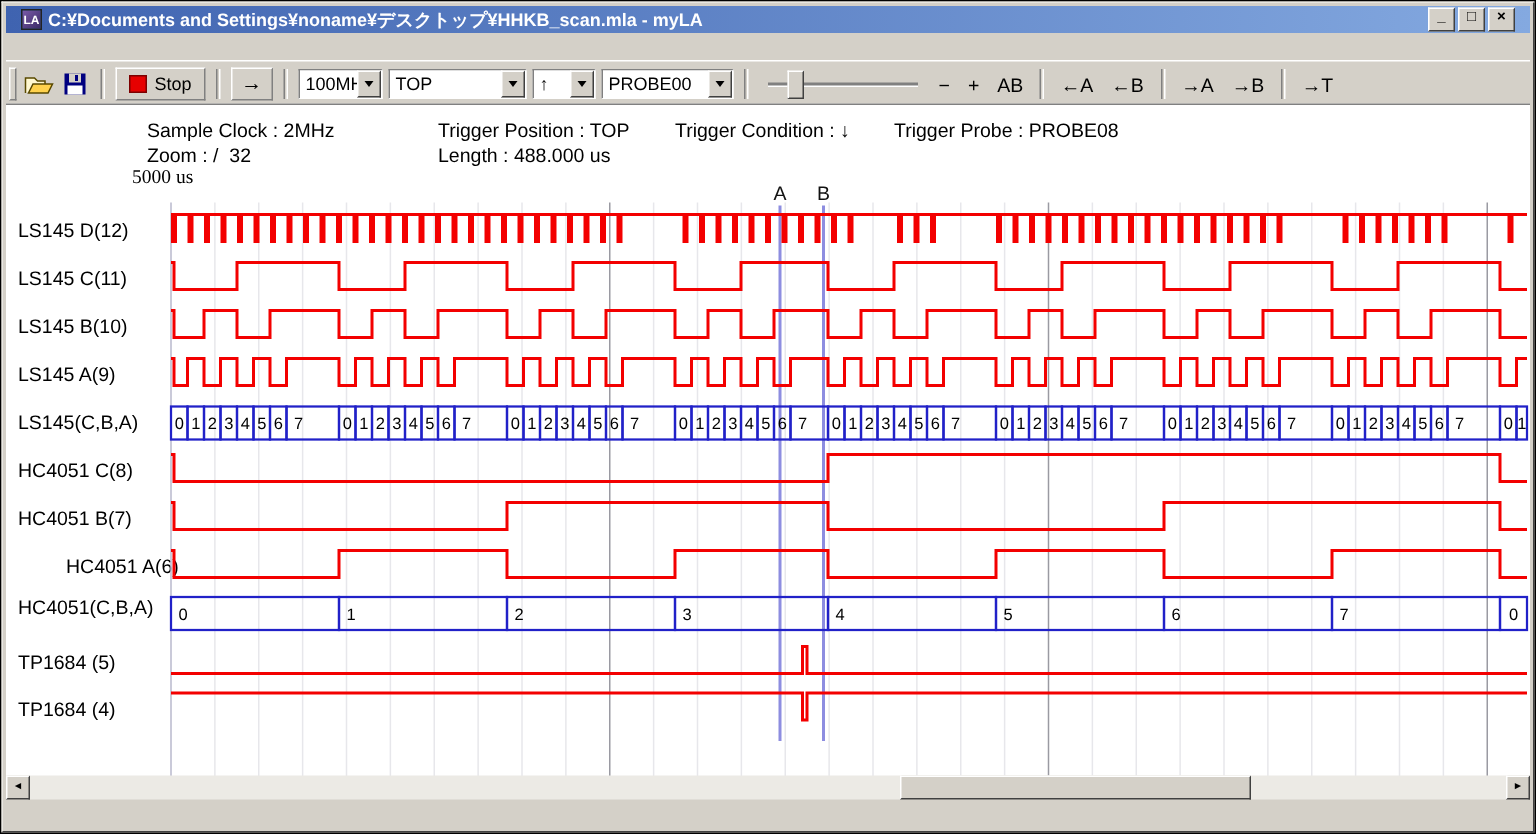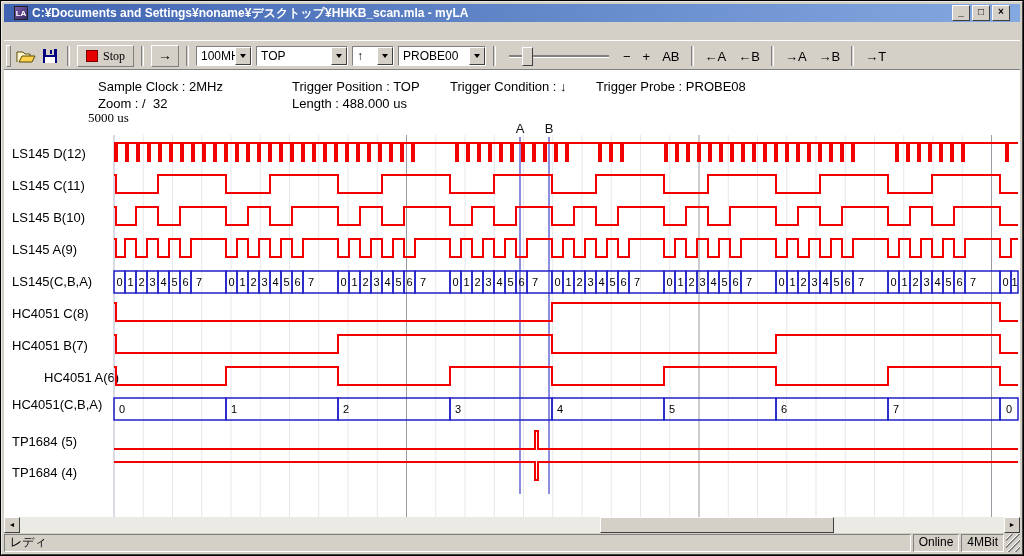--- a/index.html
+++ b/index.html
@@ -27,21 +27,21 @@
   
   .toolbar{position:absolute;left:2px;top:38px;right:2px;height:30px;border-top:1px solid #fff;
            display:flex;align-items:center;font-size:12px;color:#000;}
   .tgrip{width:3px;height:20px;margin:0 3px 0 2px;
          border-top:1px solid #fff;border-left:1px solid #fff;
          border-right:1px solid #808080;border-bottom:1px solid #808080;}
   .tsep{width:1px;height:20px;margin:0 5px;border-left:1px solid #808080;border-right:1px solid #fff;}
   .tool-icon{width:24px;height:20px;display:flex;align-items:center;justify-content:center;}
   .stop-btn{display:flex;align-items:center;gap:5px;height:20px;padding:0 8px;margin:0 2px;
             border-top:1px solid #fff;border-left:1px solid #fff;
-            border-right:1px solid #808080;border-bottom:1px solid #808080;background:#d4d0c8;font-family:Liberation Serif, serif;}
+            border-right:1px solid #808080;border-bottom:1px solid #808080;background:#d4d0c8;}
   .stop-square{width:10px;height:10px;background:#e60000;border:1px solid #7c0000;}
   .run-btn{height:20px;min-width:26px;text-align:center;line-height:18px;margin:0 2px;font-size:14px;
            border-top:1px solid #fff;border-left:1px solid #fff;
            border-right:1px solid #808080;border-bottom:1px solid #808080;background:#d4d0c8;}
   .combo{display:flex;height:20px;margin:0 2px;background:#fff;
          border-top:1px solid #808080;border-left:1px solid #808080;
          border-right:1px solid #fff;border-bottom:1px solid #fff;box-sizing:border-box;}
   .combo-field{padding:2px 4px;white-space:nowrap;overflow:hidden;background:#fff;flex:1;}
   .combo-btn{width:16px;background:#d4d0c8;display:flex;align-items:center;justify-content:center;
              border-top:1px solid #fff;border-left:1px solid #fff;
@@ -405,20 +405,14 @@
   </div>
 
   <div class="hscroll">
     <div class="sbtn">◄</div>
     <div class="strack">
       <div class="sthumb"></div>
     </div>
     <div class="sbtn">►</div>
   </div>
 
-  <div class="statusbar">
-    <div class="spanel grow">レディ</div>
-    <div class="spanel">Online</div>
-    <div class="spanel">4MBit</div>
-    <div class="grip"></div>
-  </div>
 
 </div>
 
 </body></html>

